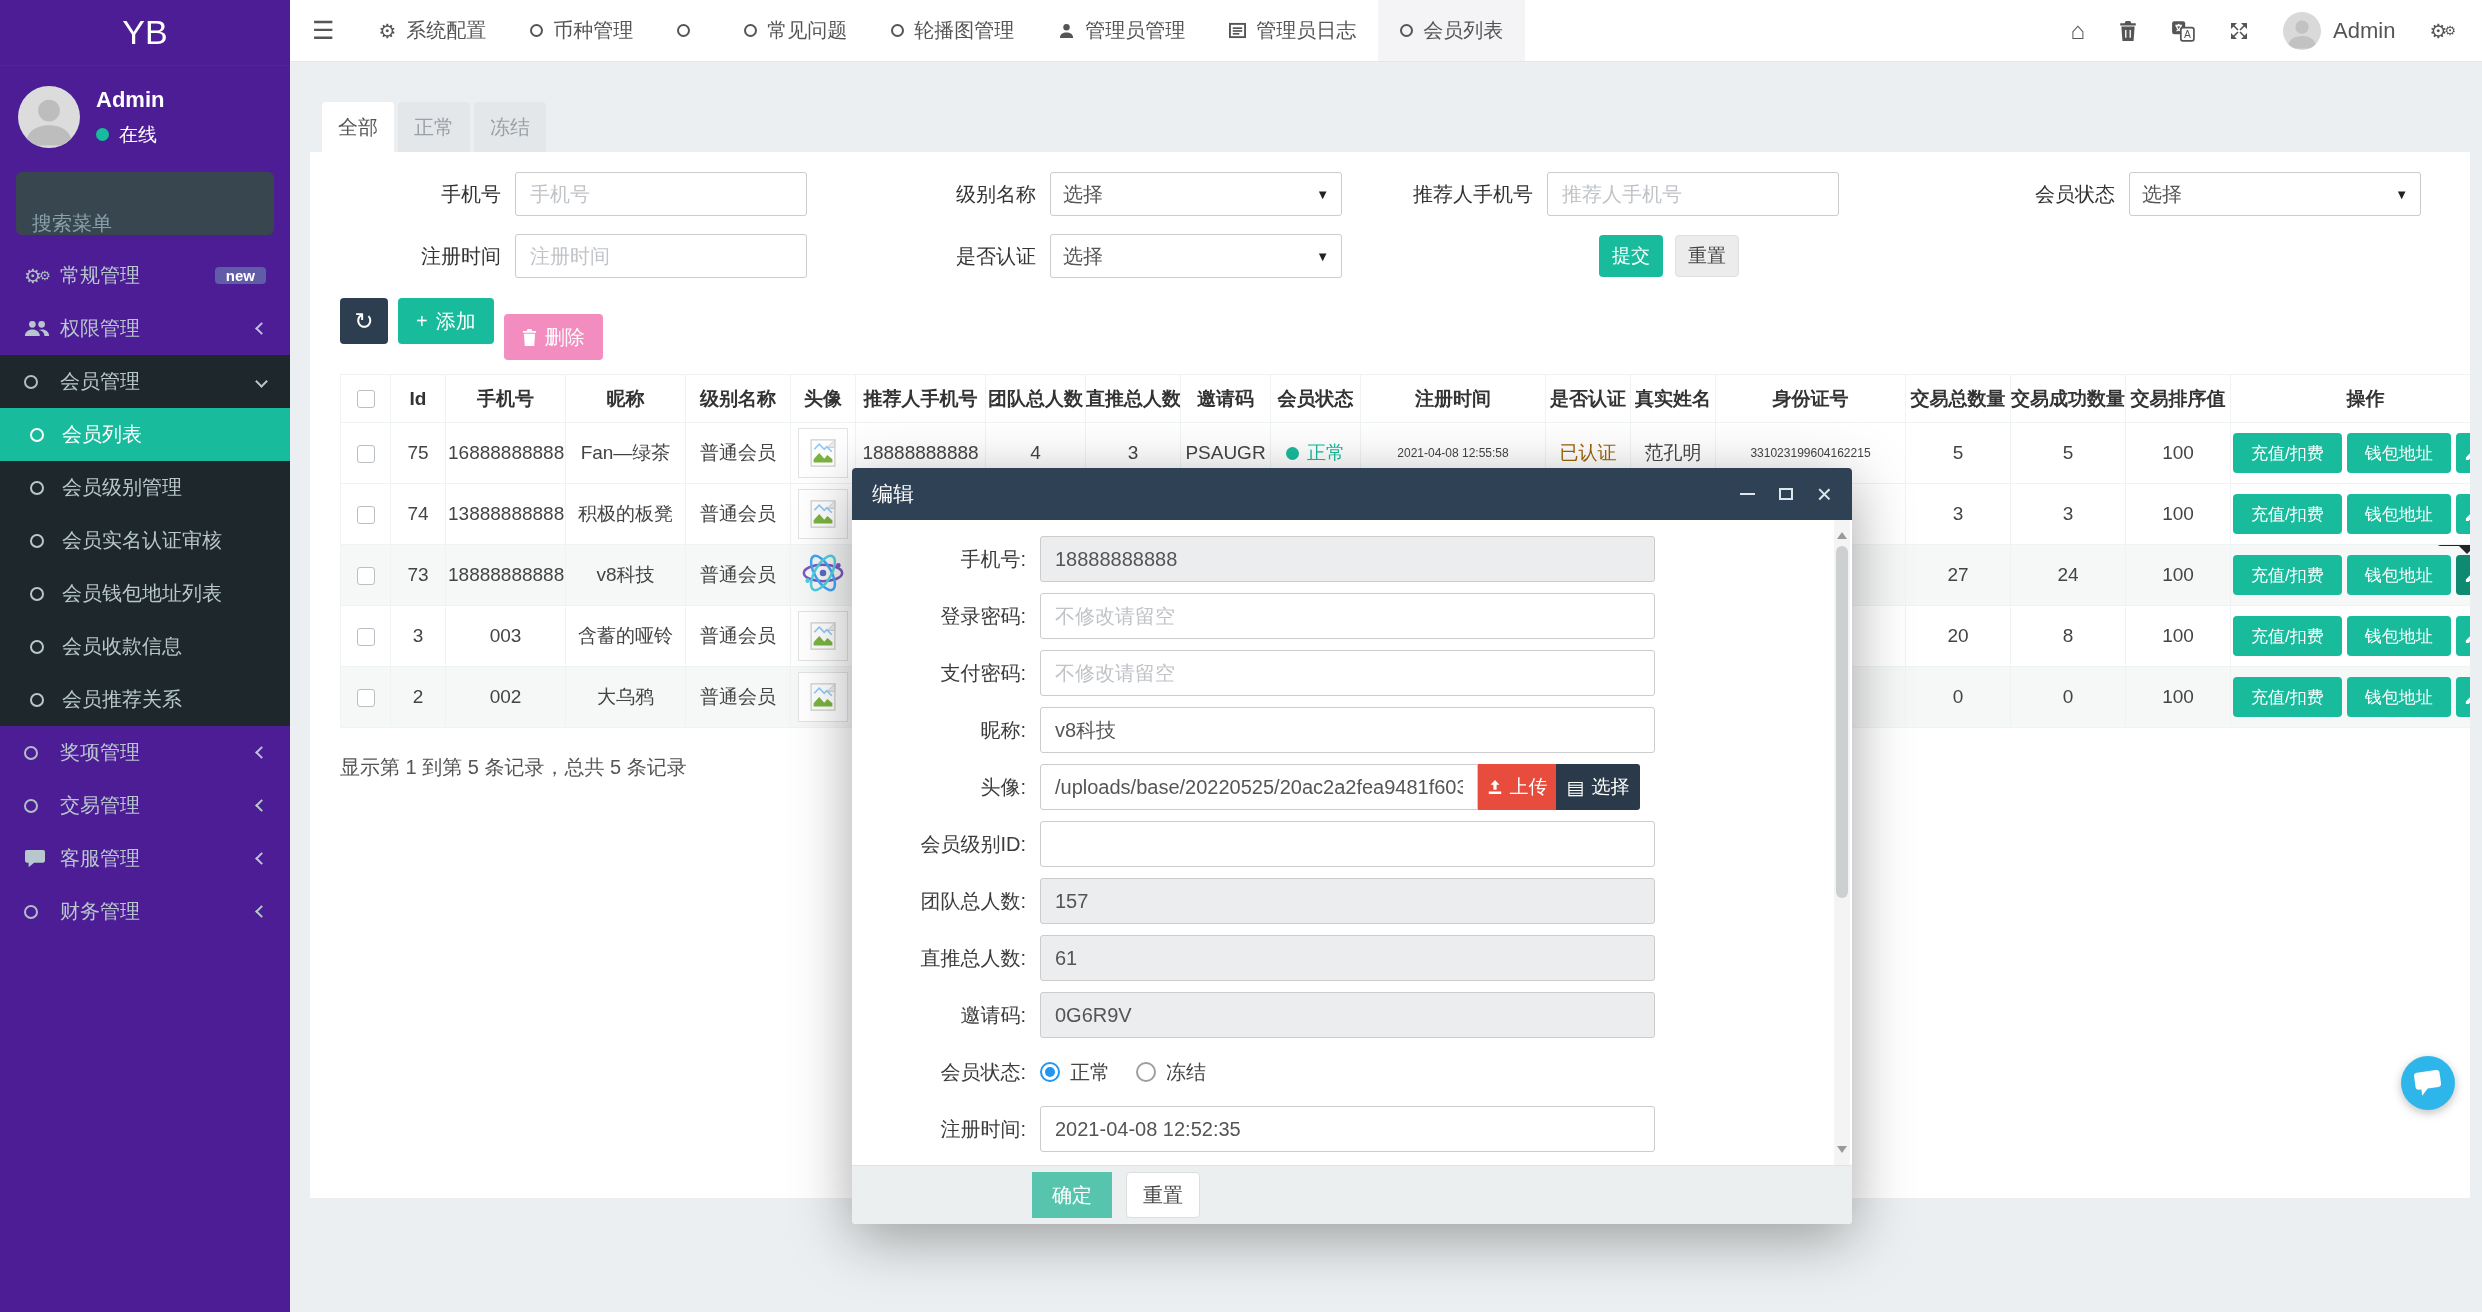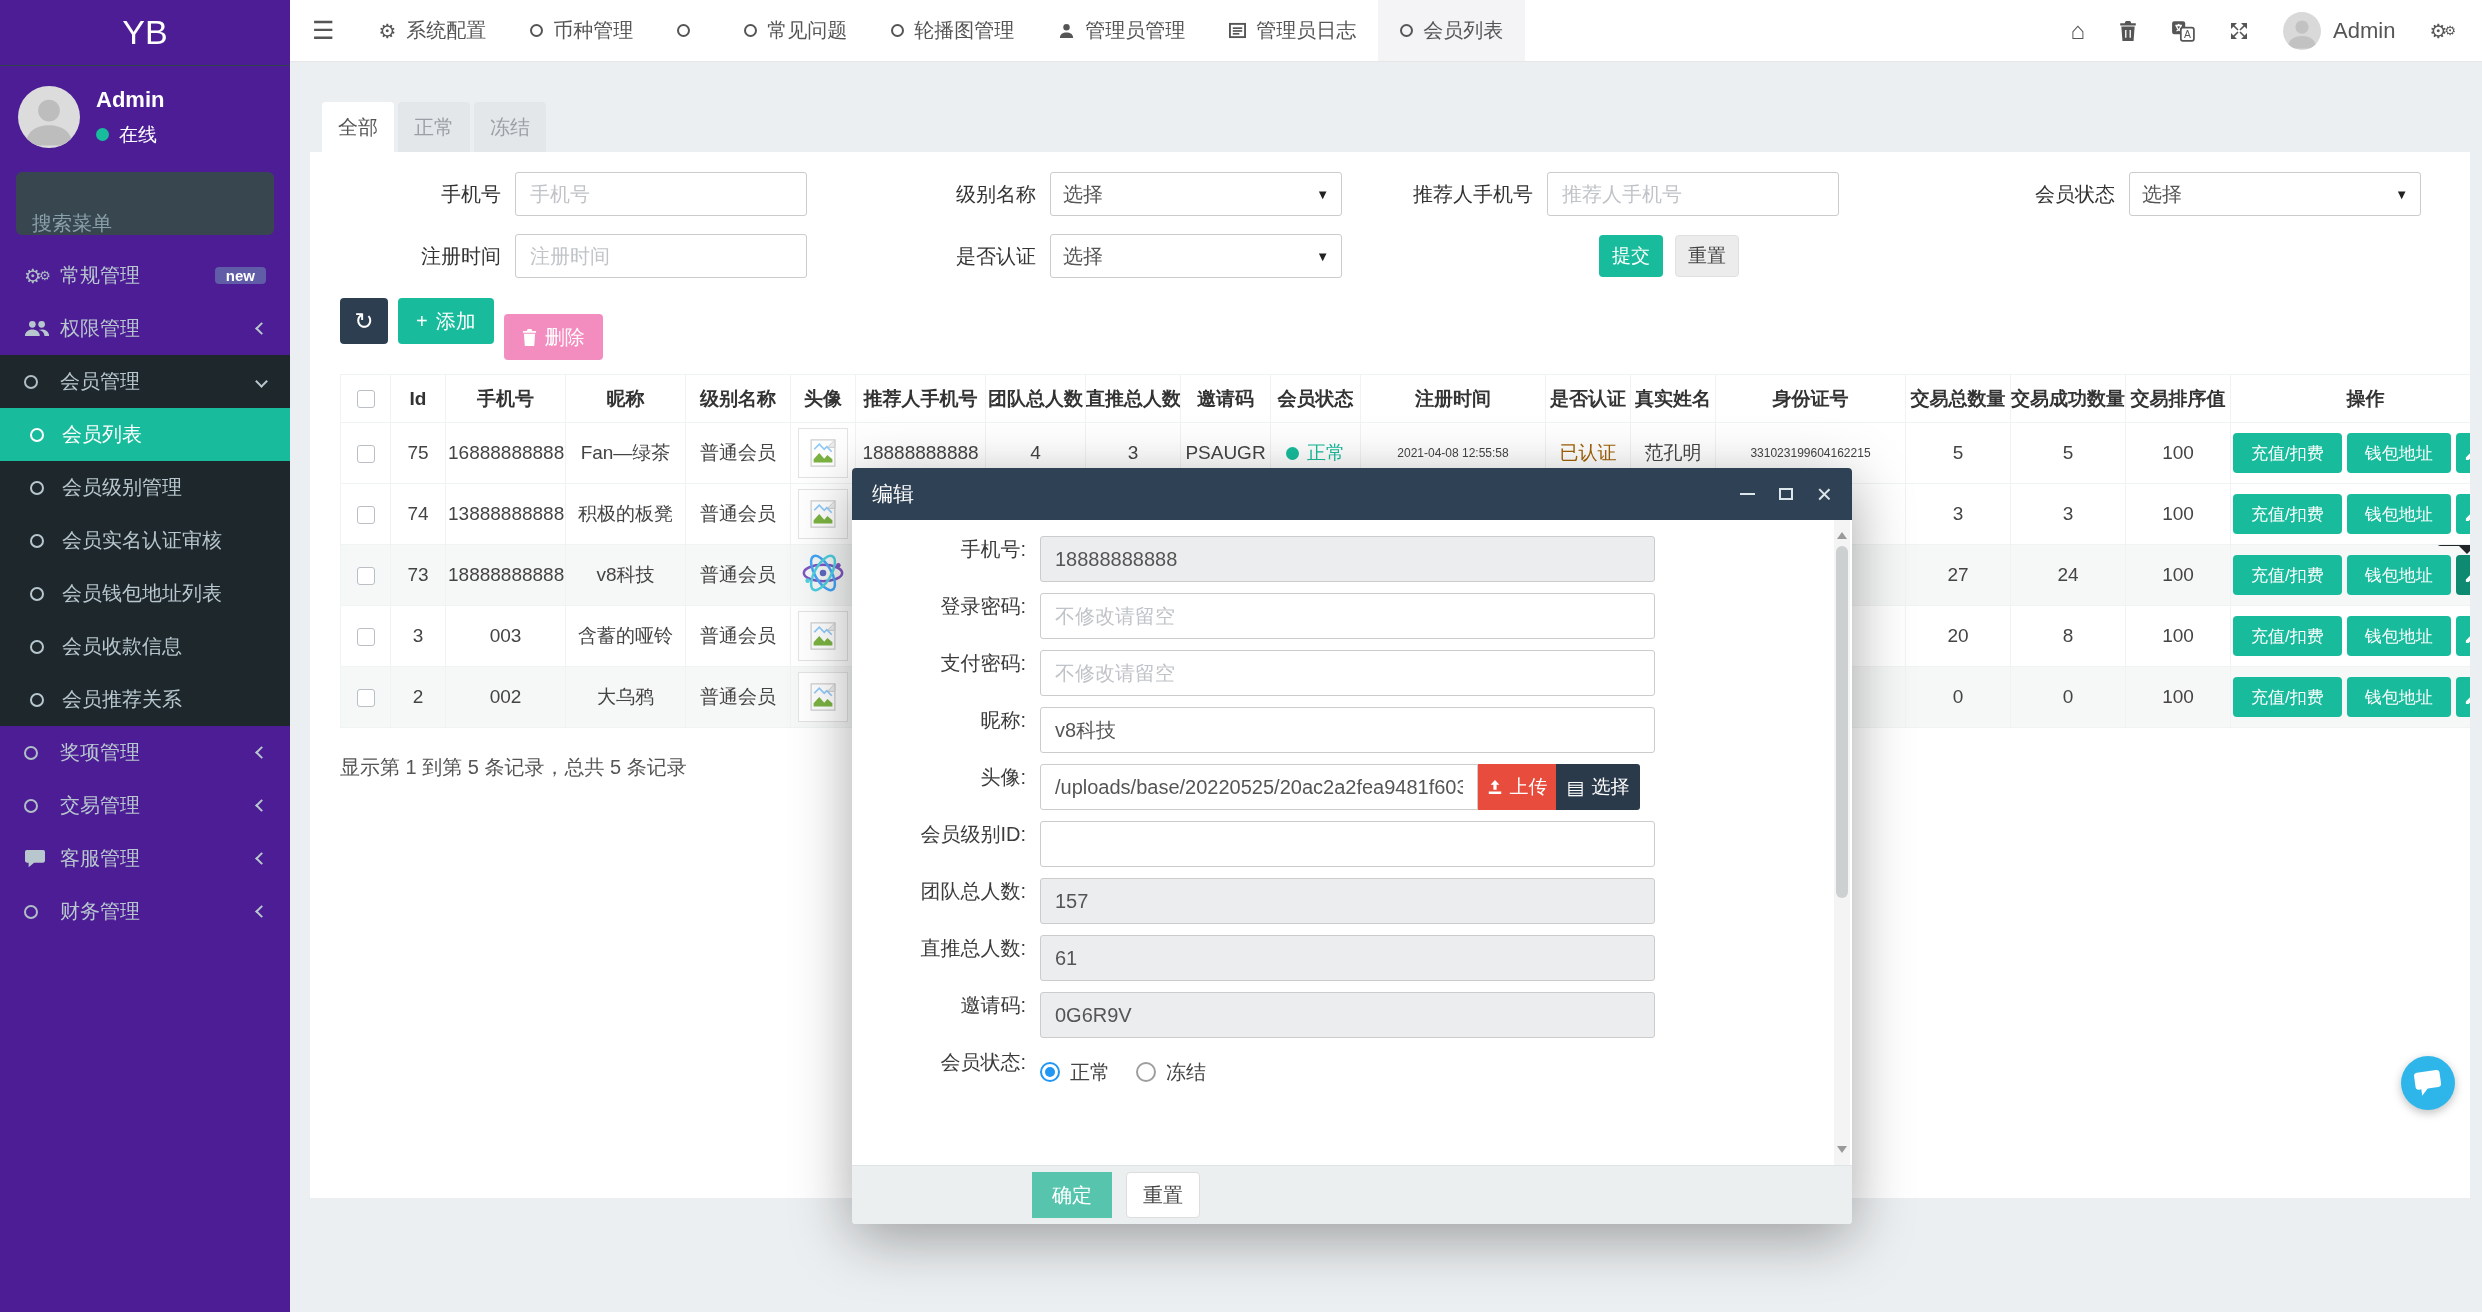--- a/index.html
+++ b/index.html
@@ -91,21 +91,21 @@
   .summary { margin-top:26px; color:#555; }
 
   
   .modal { position:absolute; left:852px; top:468px; width:1000px; background:#fff; border-radius:4px; box-shadow:0 14px 60px rgba(0,0,0,.35); overflow:hidden; z-index:10; }
   .modal-header { height:52px; background:#2f4154; color:#fff; display:flex; align-items:center; padding:0 20px; font-size:21px; }
   .modal-controls { margin-left:auto; display:flex; align-items:center; gap:24px; }
   .ic-min { width:15px; height:2px; background:#dde6ea; display:inline-block; cursor:pointer; }
   .ic-max { width:14px; height:12px; border:2px solid #dde6ea; display:inline-block; cursor:pointer; }
   .ic-close { color:#dde6ea; font-size:26px; line-height:1; cursor:pointer; }
   .modal-body { height:645px; position:relative; padding-top:16px; }
-  .m-row { display:flex; margin-bottom:11px; }
+  .m-row { display:flex; align-items:center; margin-bottom:11px; }
   .m-label { width:188px; text-align:right; padding-right:14px; color:#3c3c3c; white-space:nowrap; flex:none; }
   .m-input { width:615px; height:46px; border:1px solid #ccc; border-radius:3px; padding:0 14px; font-size:20px; color:#555; font-family:inherit; outline:none; }
   .m-input::placeholder { color:#c0c4c8; }
   .m-input.disabled { background:#ebedee; border-color:#ccc; }
   .m-input.short { width:438px; border-radius:3px 0 0 3px; }
   .m-btn { height:46px; border:none; color:#fff; font-size:19px; display:inline-flex; align-items:center; justify-content:center; gap:7px; cursor:pointer; font-family:inherit; }
   .m-upload { width:78px; background:#e74c3c; }
   .m-choose { width:84px; background:#2a3a4a; border-radius:0 3px 3px 0; }
   .radio-group { display:flex; align-items:center; gap:26px; height:46px; }
   .radio-opt { display:flex; align-items:center; gap:10px; color:#444; cursor:pointer; }
@@ -765,20 +765,24 @@
           <span class="radio-opt">
             <span class="radio checked"></span>
             <span>正常</span>
           </span>
           <span class="radio-opt">
             <span class="radio"></span>
             <span>冻结</span>
           </span>
         </span>
       </div>
+      <div class="m-row">
+        <span class="m-label">注册时间:</span>
+        <input class="m-input" value="2021-04-08 12:52:35" style="">
+      </div>
       <div class="m-scrollbar">
         <span class="sb-up"></span>
         <span class="sb-thumb"></span>
         <span class="sb-down"></span>
       </div>
     </div>
     <div class="modal-footer">
       <button class="btn-confirm">确定</button>
       <button class="btn-mreset">重置</button>
     </div>

